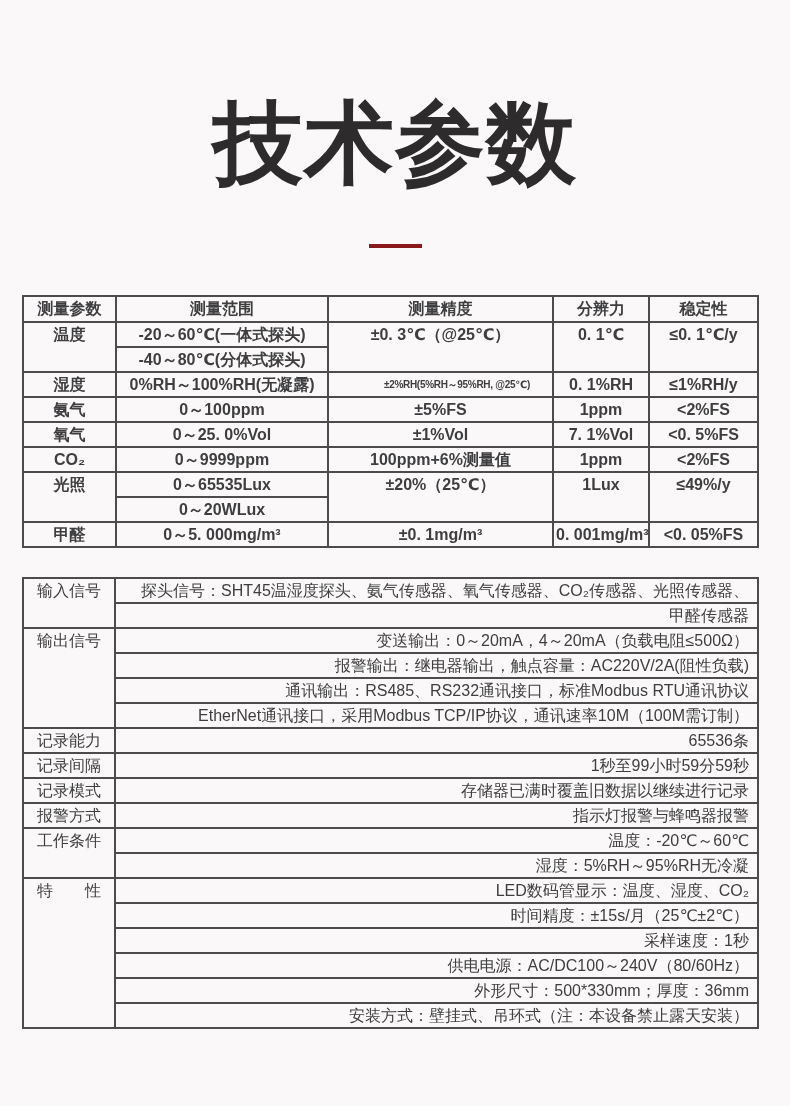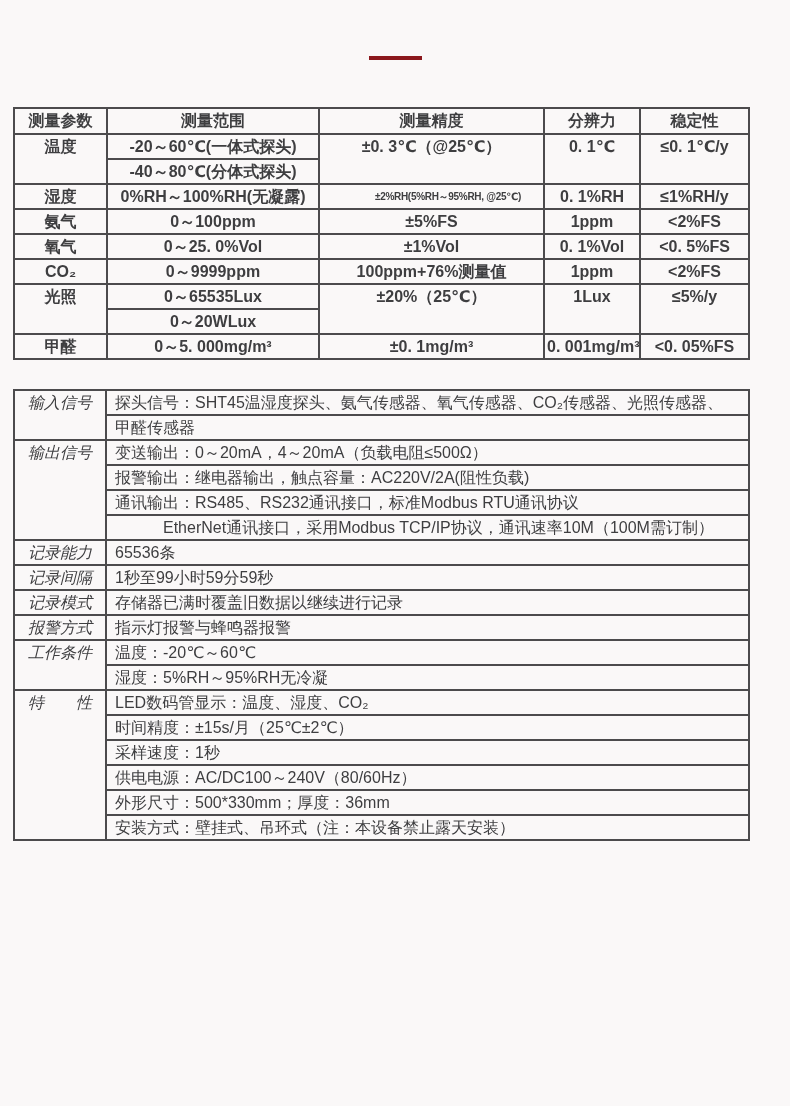--- a/index.html
+++ b/index.html
@@ -27,49 +27,50 @@
   .title-underline {
     width: 53px;
     height: 4px;
     background: #8b181d;
     margin: 56px auto 0 auto;
   }
 
   table {
     border-collapse: collapse;
     table-layout: fixed;
-    margin-left: 13px;
+    margin-left: 22px;
     font-size: 16px;
   }
   td {
     border: 2px solid #4c4b4d;
     height: 23px;
     line-height: 23px;
     vertical-align: top;
     padding: 0 2px;
     white-space: nowrap;
     overflow: hidden;
   }
 
   .spec-table { margin-top: 47px; width: 735px; }
   .spec-table td { text-align: center; font-weight: bold; }
   .spec-table td.hdr { font-weight: bold; height: 24px; line-height: 24px; }
   .spec-table td.tight { font-size: 10px; letter-spacing: -0.3px; padding-left: 35px; }
 
   .detail-table { margin-top: 29px; width: 735px; }
-  .detail-table td.label { text-align: center; font-style: italic; }
-  .detail-table td.line { text-align: left; padding: 0 8px; }
+  .detail-table td.label { text-align: center; }
+  .detail-table td.line { text-align: right; padding: 0 8px; }
   .detail-table td.indent-sm { }
   .detail-table td.indent-lg { padding-left: 56px; }
 </style>
 </head>
 <body>
 
 <div class="page">
 
+  <h1 class="title">技术参数</h1>
   <div class="title-underline"></div>
 
   <table class="spec-table">
     <colgroup>
       <col style="width:93px">
         <col style="width:212px">
         <col style="width:225px">
         <col style="width:96px">
         <col style="width:109px">
     </colgroup>
@@ -106,38 +107,38 @@
         <td>0～100ppm</td>
         <td>±5%FS</td>
         <td>1ppm</td>
         <td>&lt;2%FS</td>
       </tr>
 
       <tr>
         <td>氧气</td>
         <td>0～25. 0%Vol</td>
         <td>±1%Vol</td>
-        <td>0. 1%Vol</td>
+        <td>7. 1%Vol</td>
         <td>&lt;0. 5%FS</td>
       </tr>
 
       <tr>
         <td>CO₂</td>
         <td>0～9999ppm</td>
-        <td>100ppm+76%测量值</td>
+        <td>100ppm+6%测量值</td>
         <td>1ppm</td>
         <td>&lt;2%FS</td>
       </tr>
 
       <tr>
         <td rowspan="2">光照</td>
         <td>0～65535Lux</td>
         <td rowspan="2">±20%（25℃）</td>
         <td rowspan="2">1Lux</td>
-        <td rowspan="2">≤5%/y</td>
+        <td rowspan="2">≤49%/y</td>
       </tr>
       <tr>
         <td>0～20WLux</td>
       </tr>
 
       <tr>
         <td>甲醛</td>
         <td>0～5. 000mg/m³</td>
         <td>±0. 1mg/m³</td>
         <td>0. 001mg/m³</td>

